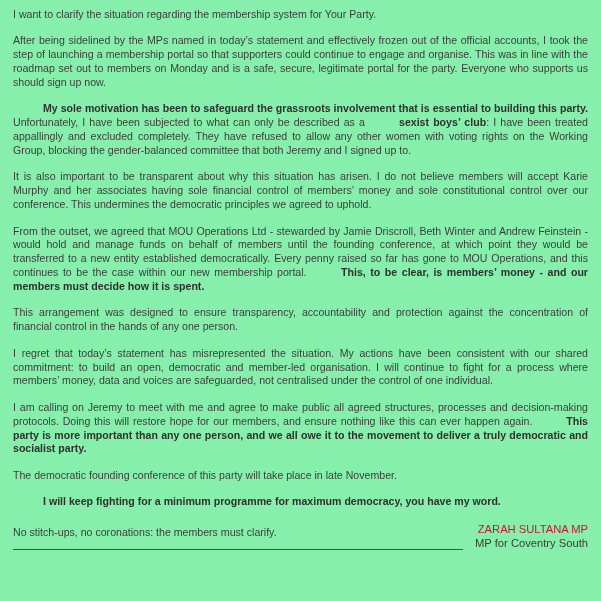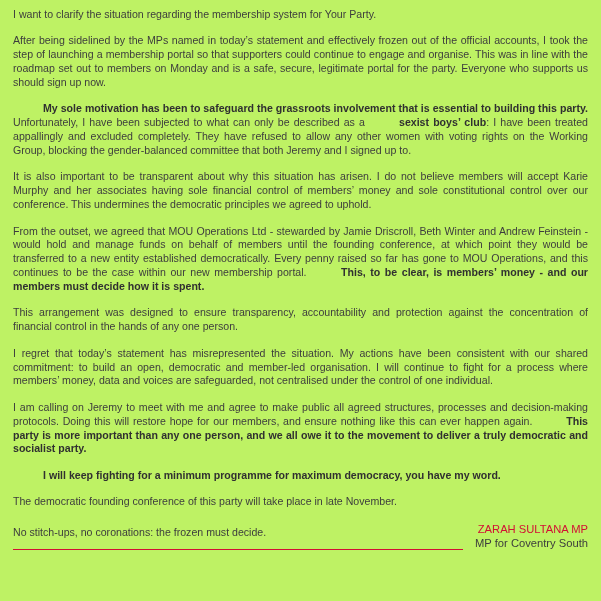--- a/index.html
+++ b/index.html
@@ -4,21 +4,21 @@
 <style>
   html, body {
     margin: 0;
     padding: 0;
     background: #ffffff;
   }
   .page {
     box-sizing: border-box;
     width: 601px;
     height: 601px;
-    background: #bef264;
+    background: #86efac;
     padding: 8px 13px 12px 13px;
     font-family: "Liberation Sans", "DejaVu Sans", sans-serif;
     font-size: 10.6px;
     line-height: 1.31;
     color: #3d3d3d;
     overflow: hidden;
   }
   .statement-body p {
     margin: 0 0 12.5px 0;
     text-align: justify;
@@ -67,25 +67,25 @@
 <div class="page">
   <div class="statement-body">
       <p><span>I want to clarify the situation regarding the membership system for Your Party.</span></p>
       <p><span>After being sidelined by the MPs named in today’s statement and effectively frozen out of the official accounts, I took the step of launching a membership portal so that supporters could continue to engage and organise. This was in line with the roadmap set out to members on Monday and is a safe, secure, legitimate portal for the party. Everyone who supports us should sign up now.</span></p>
       <p><span class="bold">My sole motivation has been to safeguard the grassroots involvement that is essential to building this party.</span><span> Unfortunately, I have been subjected to what can only be described as a </span><span class="bold">sexist boys’ club</span><span>: I have been treated appallingly and excluded completely. They have refused to allow any other women with voting rights on the Working Group, blocking the gender-balanced committee that both Jeremy and I signed up to.</span></p>
       <p><span>It is also important to be transparent about why this situation has arisen. I do not believe members will accept Karie Murphy and her associates having sole financial control of members’ money and sole constitutional control over our conference. This undermines the democratic principles we agreed to uphold.</span></p>
       <p><span>From the outset, we agreed that MOU Operations Ltd - stewarded by Jamie Driscroll, Beth Winter and Andrew Feinstein - would hold and manage funds on behalf of members until the founding conference, at which point they would be transferred to a new entity established democratically. Every penny raised so far has gone to MOU Operations, and this continues to be the case within our new membership portal. </span><span class="bold">This, to be clear, is members’ money - and our members must decide how it is spent.</span></p>
       <p><span>This arrangement was designed to ensure transparency, accountability and protection against the concentration of financial control in the hands of any one person.</span></p>
       <p><span>I regret that today’s statement has misrepresented the situation. My actions have been consistent with our shared commitment: to build an open, democratic and member-led organisation. I will continue to fight for a process where members’ money, data and voices are safeguarded, not centralised under the control of one individual.</span></p>
       <p><span>I am calling on Jeremy to meet with me and agree to make public all agreed structures, processes and decision-making protocols. Doing this will restore hope for our members, and ensure nothing like this can ever happen again. </span><span class="bold">This party is more important than any one person, and we all owe it to the movement to deliver a truly democratic and socialist party.</span></p>
+      <p><span>The democratic founding conference of this party will take place in late November.</span></p>
       <p><span class="bold">I will keep fighting for a minimum programme for maximum democracy, you have my word.</span></p>
-      <p><span>The democratic founding conference of this party will take place in late November.</span></p>
     </div>
   <div class="footer">
     <div class="footer-left">
-      <p class="closing">No stitch-ups, no coronations: the frozen must decide.</p>
+      <p class="closing">No stitch-ups, no coronations: the members must clarify.</p>
     </div>
     <div class="footer-right">
       <div class="sig-name">ZARAH SULTANA MP</div>
       <div class="sig-role">MP for Coventry South</div>
     </div>
   </div>
 </div>
 
 </body></html>

